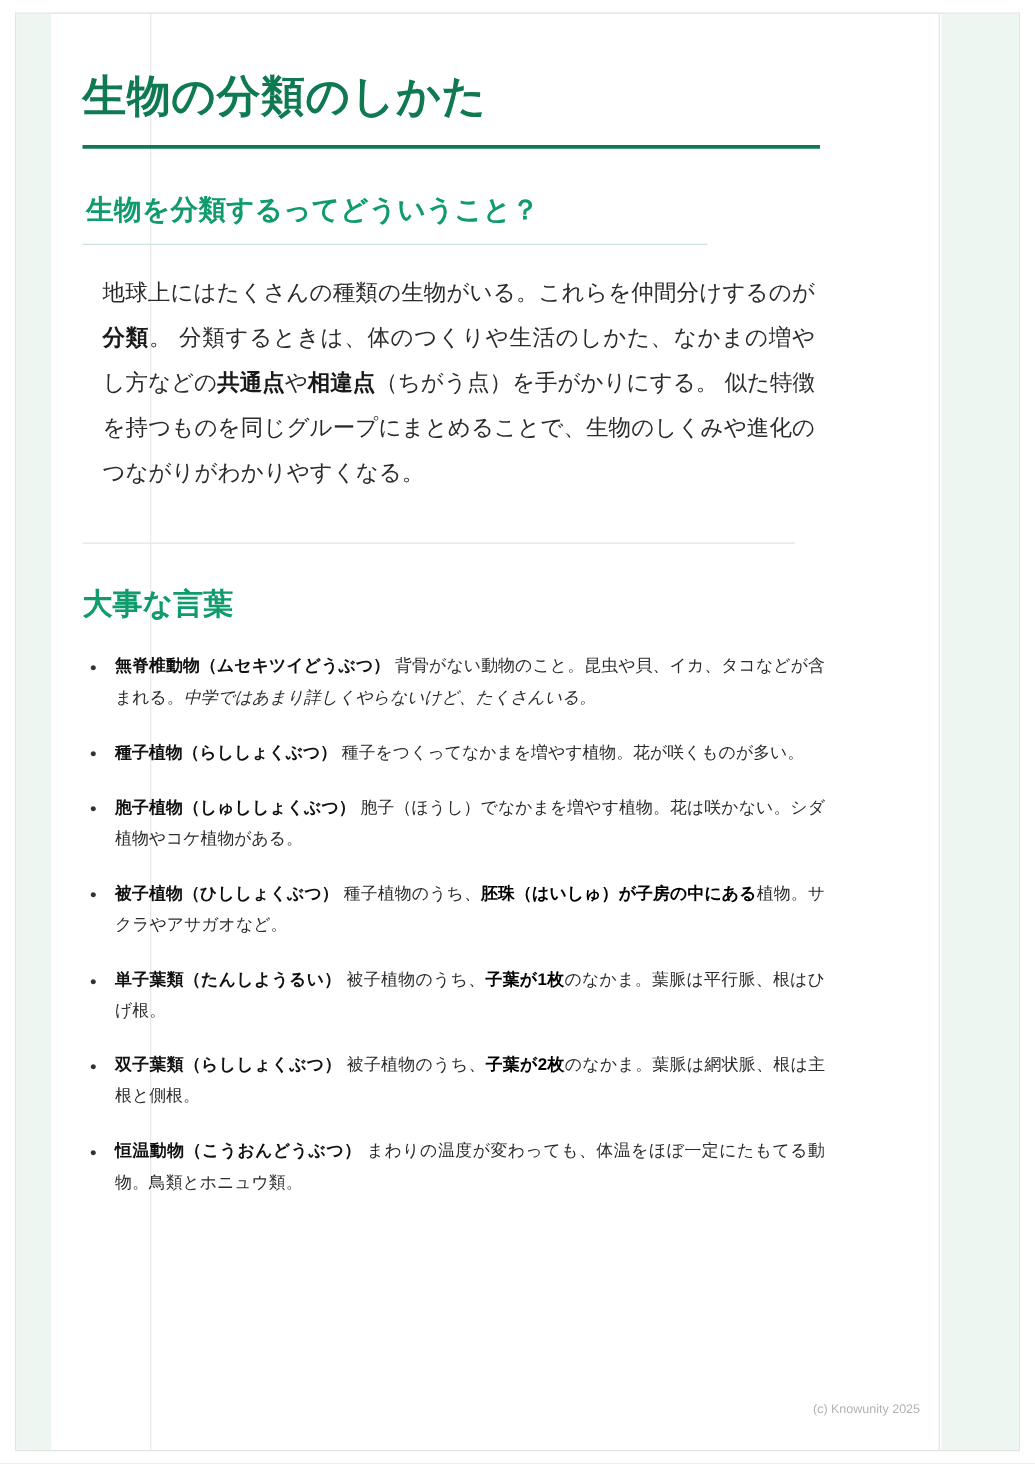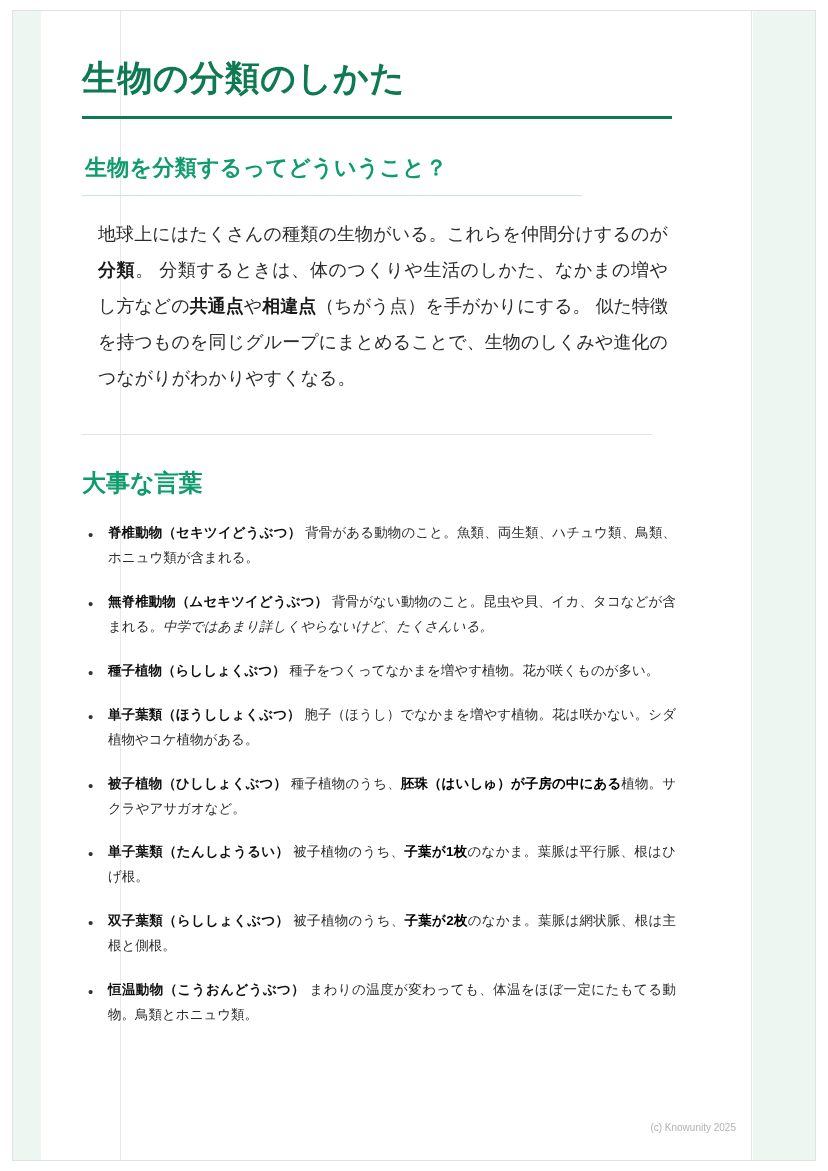--- a/index.html
+++ b/index.html
@@ -57,21 +57,21 @@
   .rule-vert-right {
     position: absolute;
     right: 76px;
     top: 11px;
     bottom: 11px;
     width: 1px;
     background: #e4e4e4;
   }
   .content {
     position: absolute;
-    left: 82px;
+    left: 66px;
     top: 56px;
     width: 580px;
   }
   h1.doc-title {
     font-size: 35px;
     line-height: 1.25;
     color: #0f7a52;
     margin: 0 0 16px 0;
     font-weight: bold;
     letter-spacing: 0.5px;
@@ -167,24 +167,23 @@
     <h2 class="section-title">生物を分類するってどういうこと？</h2>
     <div class="section-rule"></div>
 
     <p class="body-text" id="intro-paragraph"><span>地球上にはたくさんの種類の生物がいる。これらを仲間分けするのが</span><b>分類</b><span>。 分類するときは、体のつくりや生活のしかた、なかまの増やし方などの</span><b>共通点</b><span>や</span><b>相違点</b><span>（ちがう点）を手がかりにする。 似た特徴を持つものを同じグループにまとめることで、生物のしくみや進化のつながりがわかりやすくなる。</span></p>
 
     <div class="divider"></div>
 
     <h2 class="section-title-2">大事な言葉</h2>
 
     <ul class="term-list" id="term-list">
-        <li><span class="term">脊椎動物（セキツイどうぶつ）</span><span class=""> 背骨がある動物のこと。魚類、両生類、ハチュウ類、鳥類、ホニュウ類が含まれる。</span></li>
         <li><span class="term">無脊椎動物（ムセキツイどうぶつ）</span><span class=""> 背骨がない動物のこと。昆虫や貝、イカ、タコなどが含まれる。</span><span class="ital">中学ではあまり詳しくやらないけど、たくさんいる。</span></li>
         <li><span class="term">種子植物（らししょくぶつ）</span><span class=""> 種子をつくってなかまを増やす植物。花が咲くものが多い。</span></li>
-        <li><span class="term">単子葉類（ほうししょくぶつ）</span><span class=""> 胞子（ほうし）でなかまを増やす植物。花は咲かない。シダ植物やコケ植物がある。</span></li>
+        <li><span class="term">胞子植物（しゅししょくぶつ）</span><span class=""> 胞子（ほうし）でなかまを増やす植物。花は咲かない。シダ植物やコケ植物がある。</span></li>
         <li><span class="term">被子植物（ひししょくぶつ）</span><span class=""> 種子植物のうち、</span><span class="strong">胚珠（はいしゅ）が子房の中にある</span><span class="">植物。サクラやアサガオなど。</span></li>
         <li><span class="term">単子葉類（たんしようるい）</span><span class=""> 被子植物のうち、</span><span class="strong">子葉が1枚</span><span class="">のなかま。葉脈は平行脈、根はひげ根。</span></li>
         <li><span class="term">双子葉類（らししょくぶつ）</span><span class=""> 被子植物のうち、</span><span class="strong">子葉が2枚</span><span class="">のなかま。葉脈は網状脈、根は主根と側根。</span></li>
         <li><span class="term">恒温動物（こうおんどうぶつ）</span><span class=""> まわりの温度が変わっても、体温をほぼ一定にたもてる動物。鳥類とホニュウ類。</span></li>
       </ul>
   </div>
 
   <div class="footer">(c) Knowunity 2025</div>
 </div>
 

